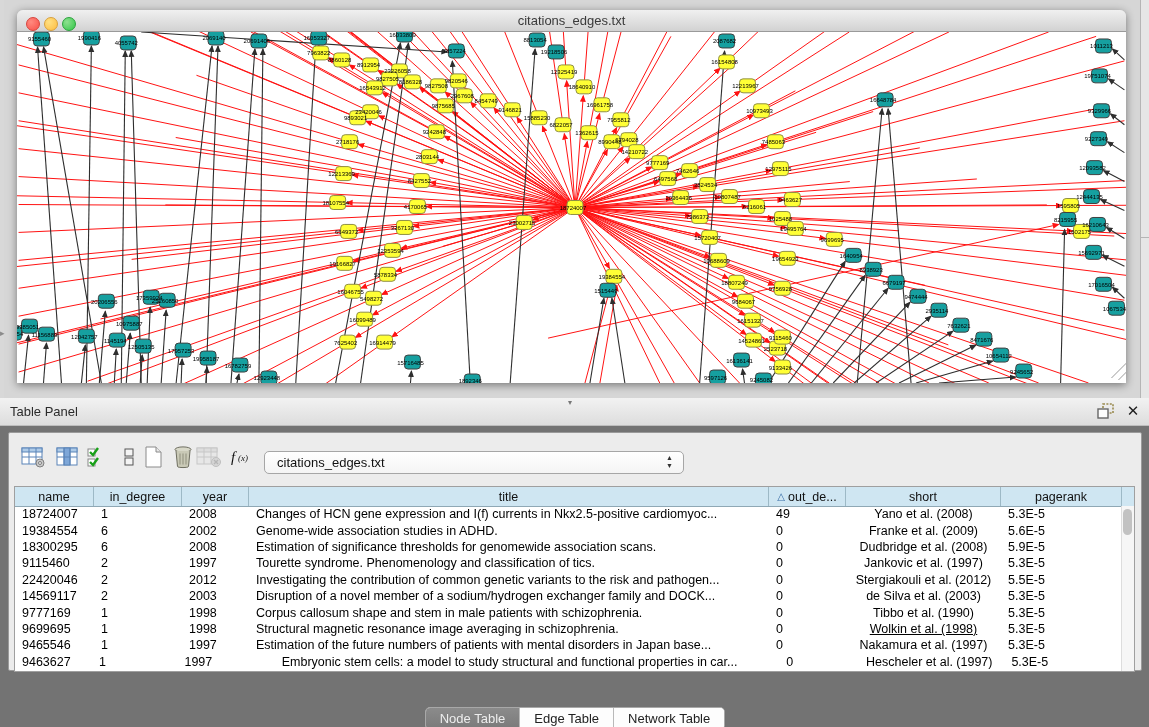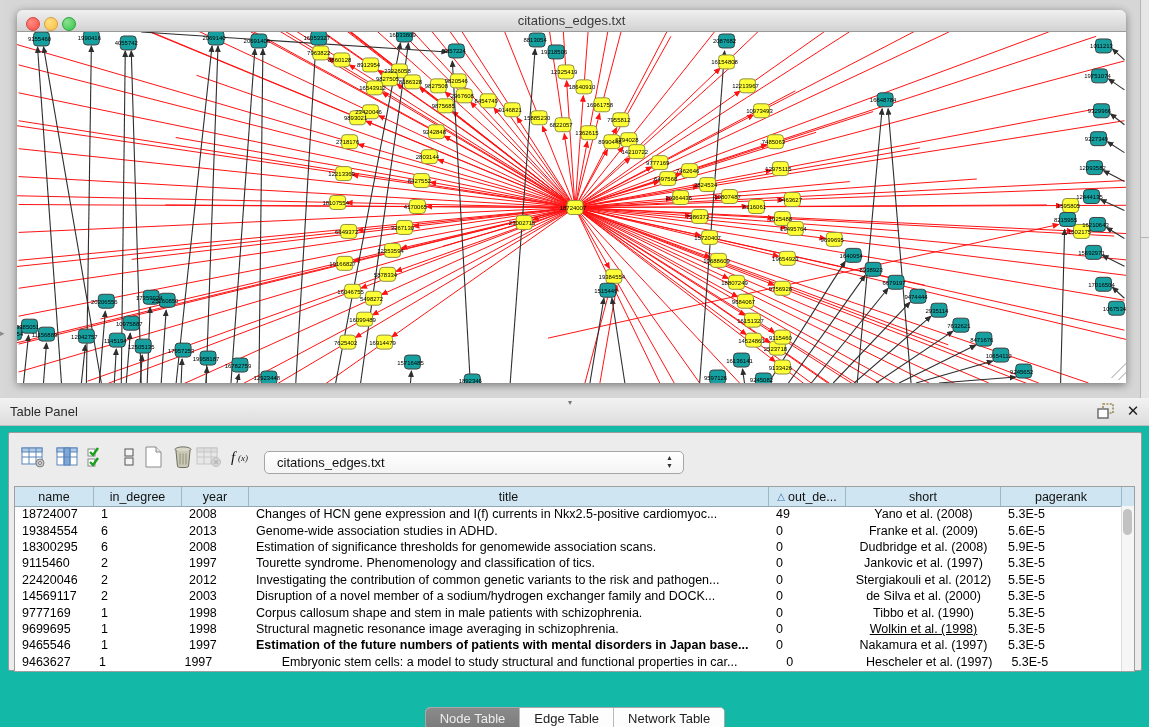--- a/index.html
+++ b/index.html
@@ -17,21 +17,21 @@
   .titlebar{height:21px;border-radius:6px 6px 0 0;background:linear-gradient(#f0f0f0,#d2d2d2);
             border-bottom:1px solid #9a9a9a;position:relative;}
   .titlebar .title{position:absolute;left:0;right:0;top:3px;text-align:center;font-size:13px;color:#3a3a3a;}
   .tl{position:absolute;top:7px;width:12px;height:12px;border-radius:50%;}
   .tl.r{left:9px; background:radial-gradient(circle at 4px 4px,#ff8a80,#f85048);border:1px solid #d8433c;}
   .tl.y{left:27px;background:radial-gradient(circle at 4px 4px,#ffe082,#fdbc40);border:1px solid #d8a03a;}
   .tl.g{left:45px;background:radial-gradient(circle at 4px 4px,#8de08f,#33c748);border:1px solid #2aa33c;}
   .canvas{position:absolute;left:0;top:22px;width:1109px;height:351px;background:#ffffff;overflow:hidden;}
   .canvas svg{display:block;}
   
-  .panel{position:absolute;left:0;top:398px;width:1149px;height:329px;background:#14b8a6;}
+  .panel{position:absolute;left:0;top:398px;width:1149px;height:329px;background:#737373;}
   .panel-header{position:absolute;left:0;top:0;width:100%;height:27px;
                 background:linear-gradient(#f2f2f2,#dddddd);border-bottom:1px solid #bdbdbd;}
   .panel-header .ph-title{position:absolute;left:10px;top:6px;font-size:13px;color:#2b2b2b;}
   .panel-header .notch{position:absolute;left:568px;top:0px;font-size:8px;color:#777;}
   .ph-float{position:absolute;left:1096px;top:5px;width:20px;height:17px;cursor:pointer;}
   .ph-close{position:absolute;left:1124px;top:3px;width:18px;height:20px;font-size:15px;font-weight:bold;
             color:#1c1c1c;text-align:center;line-height:20px;cursor:pointer;}
   .container{position:absolute;left:8px;top:34px;width:1132px;height:237px;background:#ececec;
              border:1px solid #9a9a9a;border-radius:2px;}
   .toolbar{position:absolute;left:0;top:0;width:100%;height:48px;}
@@ -701,21 +701,21 @@
             <div class="td" style="width: 88px;">1</div>
             <div class="td" style="width: 67px;">2008</div>
             <div class="td" style="width: 520px;">Changes of HCN gene expression and I(f) currents in Nkx2.5-positive cardiomyoc...</div>
             <div class="td" style="width: 77px;">49</div>
             <div class="td c" style="width: 155px;">Yano et al. (2008)</div>
             <div class="td" style="width: 121px;">5.3E-5</div>
           </div>
           <div class="trow">
             <div class="td" style="width: 79px;">19384554</div>
             <div class="td" style="width: 88px;">6</div>
-            <div class="td" style="width: 67px;">2013</div>
+            <div class="td" style="width: 67px;">2002</div>
             <div class="td" style="width: 520px;">Genome-wide association studies in ADHD.</div>
             <div class="td" style="width: 77px;">0</div>
             <div class="td c" style="width: 155px;">Franke et al. (2009)</div>
             <div class="td" style="width: 121px;">5.6E-5</div>
           </div>
           <div class="trow">
             <div class="td" style="width: 79px;">18300295</div>
             <div class="td" style="width: 88px;">6</div>
             <div class="td" style="width: 67px;">2008</div>
             <div class="td" style="width: 520px;">Estimation of significance thresholds for genomewide association scans.</div>
@@ -740,21 +740,21 @@
             <div class="td" style="width: 77px;">0</div>
             <div class="td c" style="width: 155px;">Stergiakouli et al. (2012)</div>
             <div class="td" style="width: 121px;">5.5E-5</div>
           </div>
           <div class="trow">
             <div class="td" style="width: 79px;">14569117</div>
             <div class="td" style="width: 88px;">2</div>
             <div class="td" style="width: 67px;">2003</div>
             <div class="td" style="width: 520px;">Disruption of a novel member of a sodium/hydrogen exchanger family and DOCK...</div>
             <div class="td" style="width: 77px;">0</div>
-            <div class="td c" style="width: 155px;">de Silva et al. (2000)</div>
+            <div class="td c" style="width: 155px;">de Silva et al. (2003)</div>
             <div class="td" style="width: 121px;">5.3E-5</div>
           </div>
           <div class="trow">
             <div class="td" style="width: 79px;">9777169</div>
             <div class="td" style="width: 88px;">1</div>
             <div class="td" style="width: 67px;">1998</div>
             <div class="td" style="width: 520px;">Corpus callosum shape and stem in male patients with schizophrenia.</div>
             <div class="td" style="width: 77px;">0</div>
             <div class="td c" style="width: 155px;">Tibbo et al. (1990)</div>
             <div class="td" style="width: 121px;">5.3E-5</div>
@@ -765,21 +765,21 @@
             <div class="td" style="width: 67px;">1998</div>
             <div class="td" style="width: 520px;">Structural magnetic resonance image averaging in schizophrenia.</div>
             <div class="td" style="width: 77px;">0</div>
             <div class="td c" style="width: 155px; text-decoration: underline;">Wolkin et al. (1998)</div>
             <div class="td" style="width: 121px;">5.3E-5</div>
           </div>
           <div class="trow">
             <div class="td" style="width: 79px;">9465546</div>
             <div class="td" style="width: 88px;">1</div>
             <div class="td" style="width: 67px;">1997</div>
-            <div class="td" style="width: 520px; font-weight: bold;">Estimation of the future numbers of patients with mental disorders in Japan base...</div>
+            <div class="td" style="width: 520px;">Estimation of the future numbers of patients with mental disorders in Japan base...</div>
             <div class="td" style="width: 77px;">0</div>
             <div class="td c" style="width: 155px;">Nakamura et al. (1997)</div>
             <div class="td" style="width: 121px;">5.3E-5</div>
           </div>
           <div class="trow">
             <div class="td" style="width: 79px;">9463627</div>
             <div class="td" style="width: 88px;">1</div>
             <div class="td" style="width: 67px;">1997</div>
             <div class="td" style="width: 520px; margin-left: 32px;">Embryonic stem cells: a model to study structural and functional properties in car...</div>
             <div class="td" style="width: 77px;">0</div>

